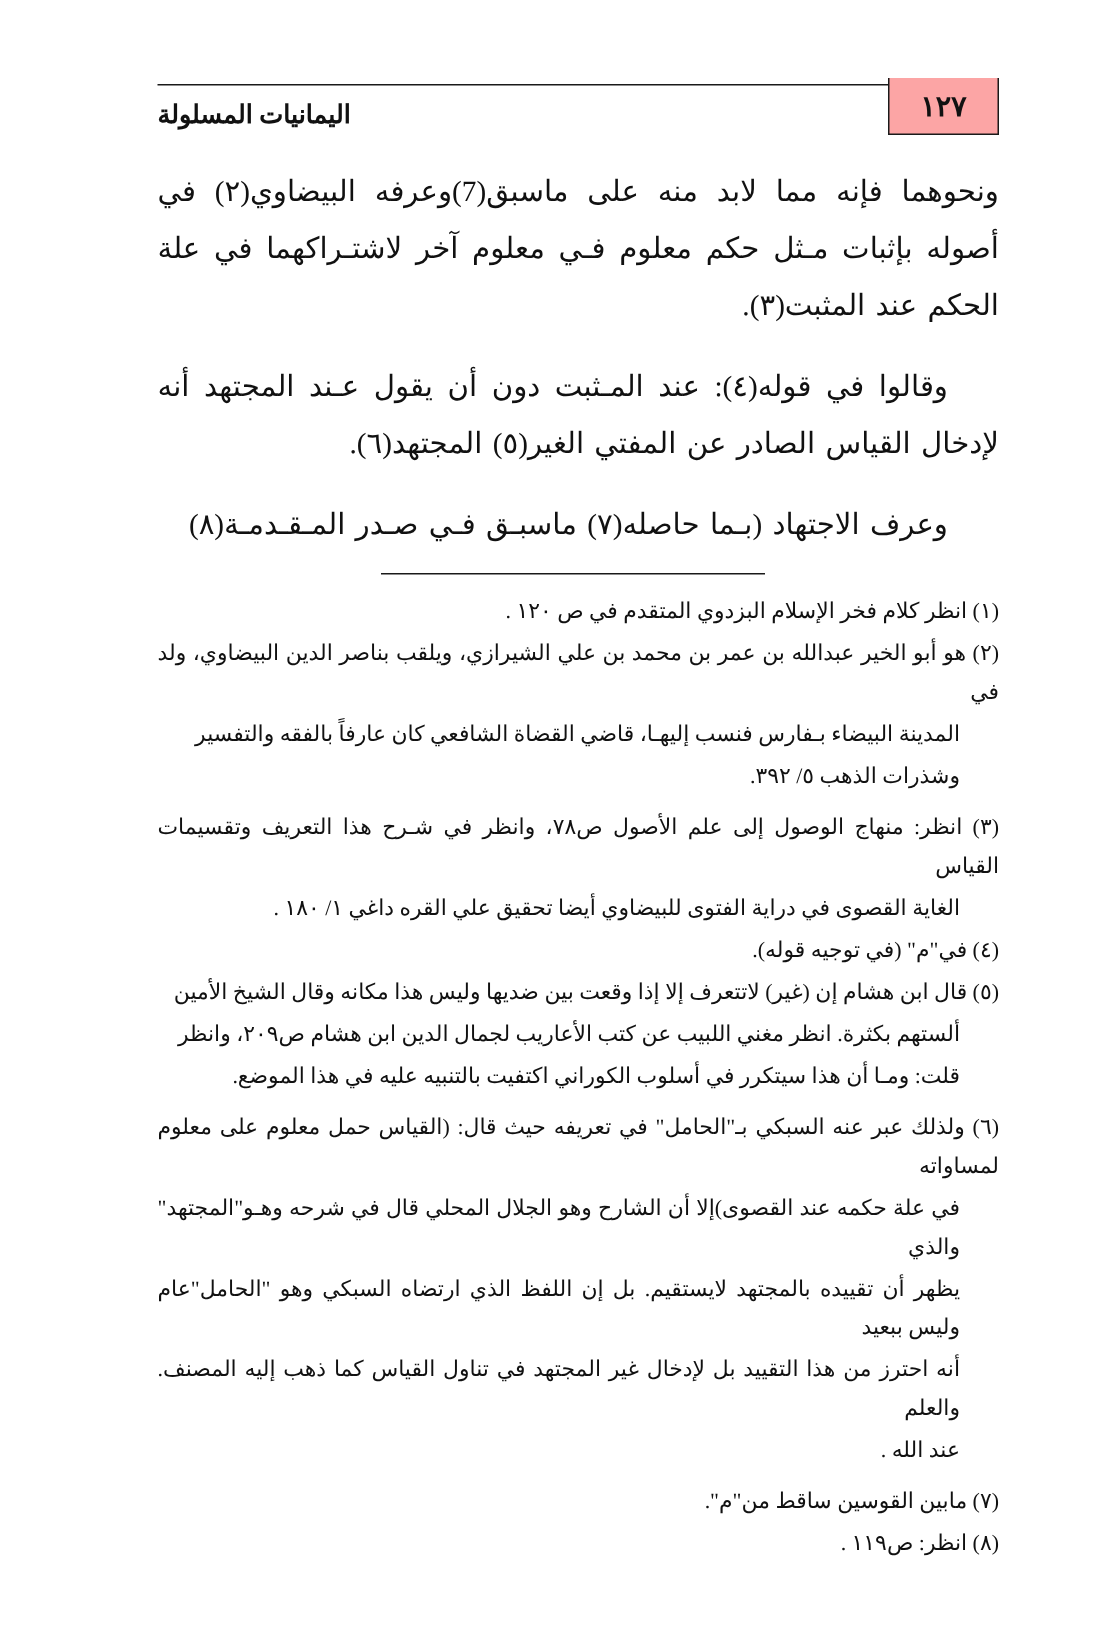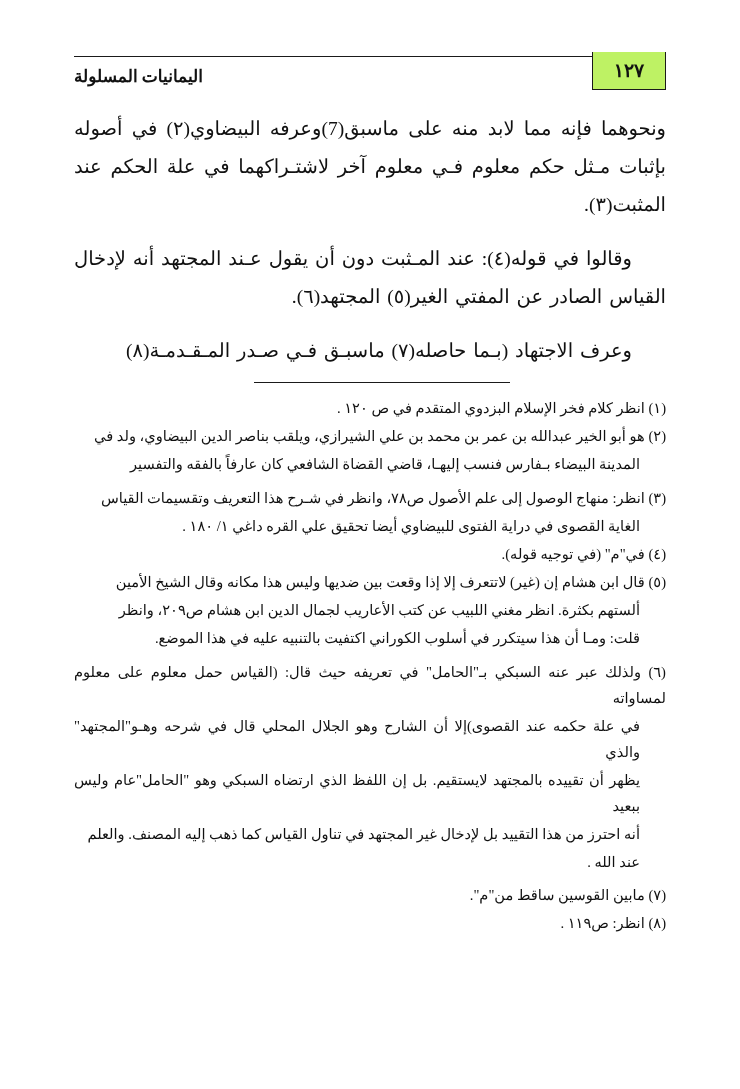--- a/index.html
+++ b/index.html
@@ -12,20 +12,21 @@
     height: 1089px;
     font-family: "Liberation Serif", "DejaVu Serif", serif;
     color: #111111;
     position: relative;
     overflow: hidden;
   }
   .page {
     position: absolute;
     inset: 0;
     padding: 0;
+    margin-left: 31px;
   }
 
   
   .header {
     position: absolute;
     top: 52px;
     right: 74px;
     left: 74px;
     height: 42px;
     display: flex;
@@ -50,21 +51,21 @@
   .page-number-box {
     position: relative;
     min-width: 74px;
     height: 38px;
     border: 1.6px solid #1a1a1a;
     border-top: none;
     box-sizing: border-box;
     display: flex;
     align-items: center;
     justify-content: center;
-    background: #bef264;
+    background: #fca5a5;
     margin-top: 0px;
   }
   .page-number {
     font-size: 19px;
     font-weight: bold;
     letter-spacing: 1px;
   }
 
   
   .body-text {
@@ -155,20 +156,21 @@
     <p class="fn fn-short">
       <span>(١)</span>
       <span>انظر كلام فخر الإسلام البزدوي المتقدم في ص ١٢٠ .</span>
     </p>
 
     <p class="fn">
       <span>(٢)</span>
       <span>هو أبو الخير عبدالله بن عمر بن محمد بن علي الشيرازي، ويلقب بناصر الدين البيضاوي، ولد في</span>
     </p>
     <p class="fn-cont">المدينة البيضاء بـفارس فنسب إليهـا، قاضي القضاة الشافعي كان عارفاً بالفقه والتفسير</p>
+    <p class="fn-cont fn-short">وشذرات الذهب ٥/ ٣٩٢.</p>
 
     <p class="fn fn-spaced">
       <span>(٣)</span>
       <span>انظر: منهاج الوصول إلى علم الأصول ص٧٨، وانظر في شـرح هذا التعريف وتقسيمات القياس</span>
     </p>
     <p class="fn-cont fn-short">الغاية القصوى في دراية الفتوى للبيضاوي أيضا تحقيق علي القره داغي ١/ ١٨٠ .</p>
 
     <p class="fn fn-short">
       <span>(٤)</span>
       <span>في"م" (في توجيه قوله).</span>

